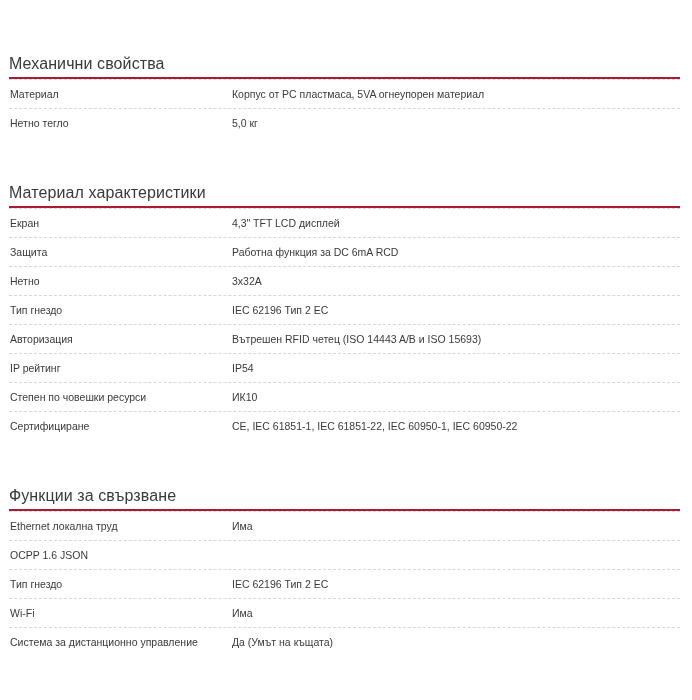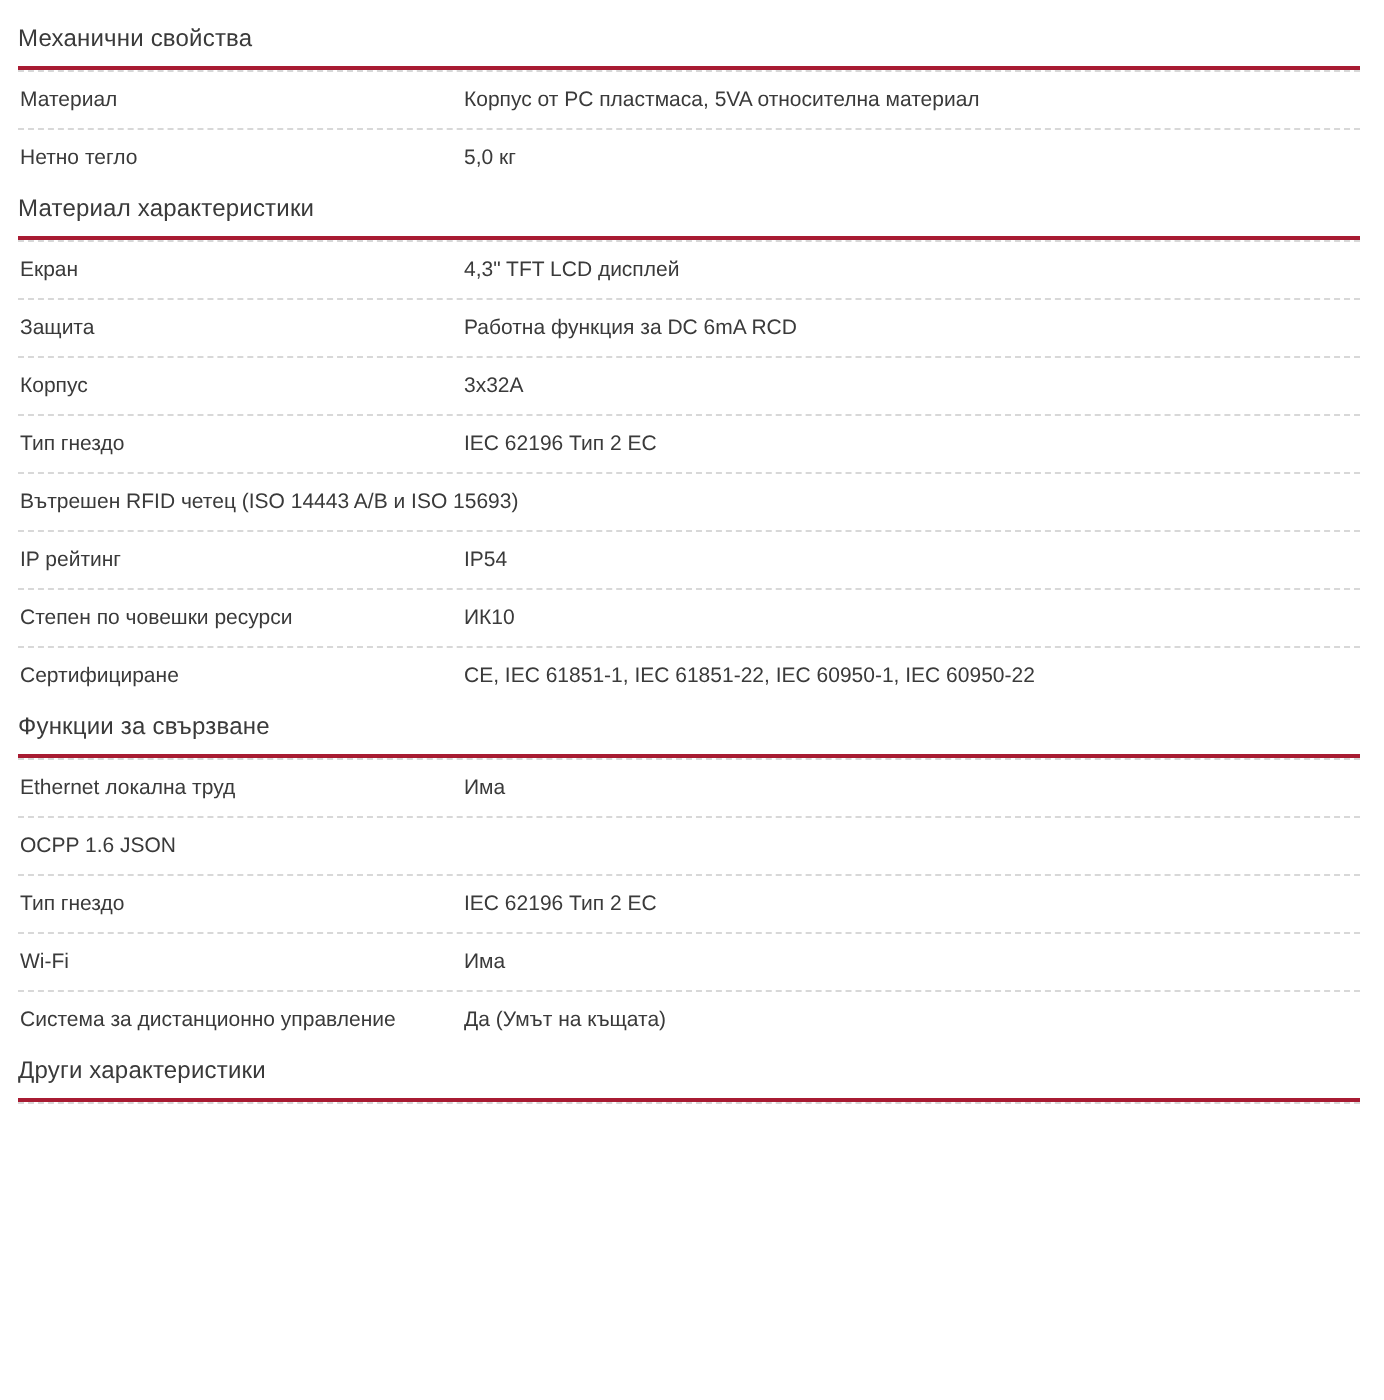--- a/index.html
+++ b/index.html
@@ -16,26 +16,27 @@
   }
   #spec-sheet {
     width: 692px;
     padding-top: 8px;
     box-sizing: border-box;
   }
   .spec-section {
     width: 100%;
   }
   .section-heading {
-    font-size: 12px;
+    font-size: 16px;
     color: #3a3a3a;
     padding: 4px 0 6px 9px;
     line-height: 15px;
     font-weight: 400;
     letter-spacing: 0.1px;
+    margin-top: 44px;
   }
   .section-rule {
     height: 0;
     border-bottom: 2px solid #a81b32;
     margin: 0 12px 0 9px;
   }
   .spec-row {
     display: flex;
     align-items: flex-start;
     font-size: 10.5px;
@@ -62,47 +63,48 @@
 </style>
 </head>
 <body>
 
 <div id="spec-sheet">
     <div class="spec-section">
       <div class="section-heading">Механични свойства</div>
       <div class="section-rule"></div>
       <div class="spec-row">
         <div class="spec-label">Материал</div>
-        <div class="spec-value">Корпус от PC пластмаса, 5VA относителна материал</div>
+        <div class="spec-value">Корпус от PC пластмаса, 5VA огнеупорен материал</div>
       </div>
       <div class="spec-row">
         <div class="spec-label">Нетно тегло</div>
         <div class="spec-value">5,0 кг</div>
       </div>
     </div>
     <div class="spec-section">
       <div class="section-heading">Материал характеристики</div>
       <div class="section-rule"></div>
       <div class="spec-row">
         <div class="spec-label">Екран</div>
         <div class="spec-value">4,3" TFT LCD дисплей</div>
       </div>
       <div class="spec-row">
         <div class="spec-label">Защита</div>
         <div class="spec-value">Работна функция за DC 6mA RCD</div>
       </div>
       <div class="spec-row">
-        <div class="spec-label">Корпус</div>
+        <div class="spec-label">Нетно</div>
         <div class="spec-value">3x32A</div>
       </div>
       <div class="spec-row">
         <div class="spec-label">Тип гнездо</div>
         <div class="spec-value">IEC 62196 Тип 2 ЕС</div>
       </div>
       <div class="spec-row">
+        <div class="spec-label">Авторизация</div>
         <div class="spec-value">Вътрешен RFID четец (ISO 14443 A/B и ISO 15693)</div>
       </div>
       <div class="spec-row">
         <div class="spec-label">IP рейтинг</div>
         <div class="spec-value">IP54</div>
       </div>
       <div class="spec-row">
         <div class="spec-label">Степен по човешки ресурси</div>
         <div class="spec-value">ИК10</div>
       </div>

